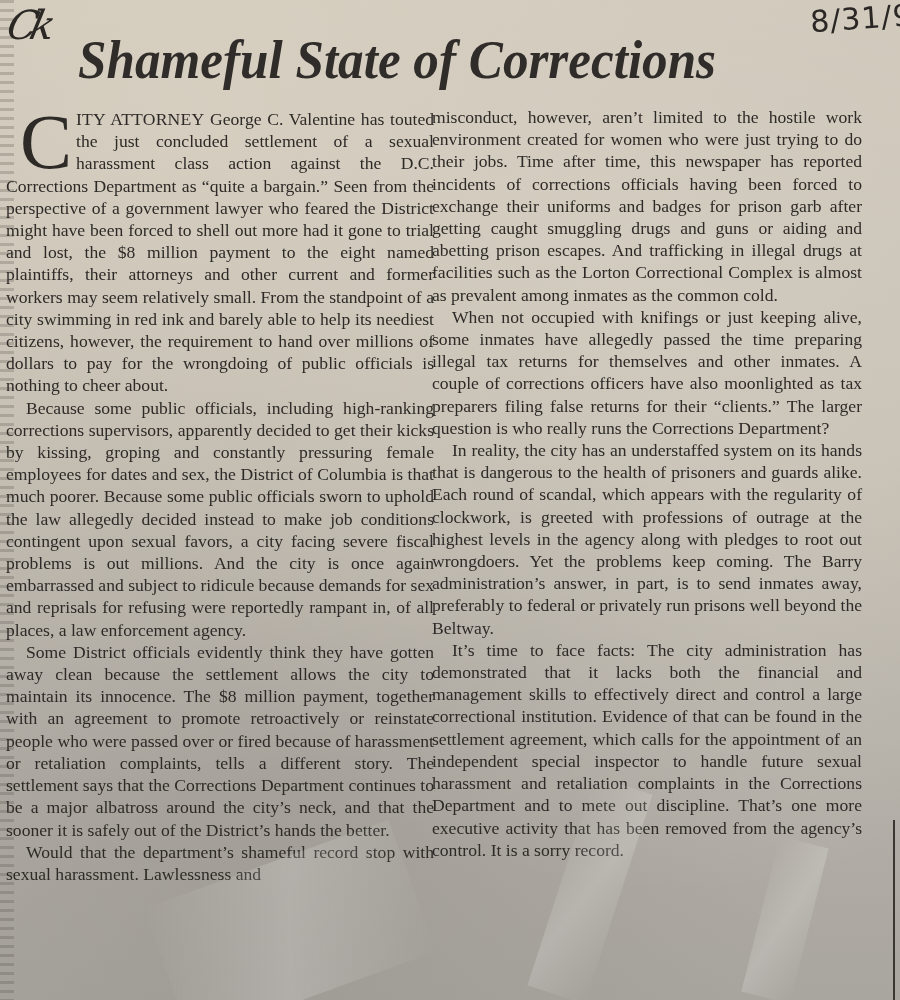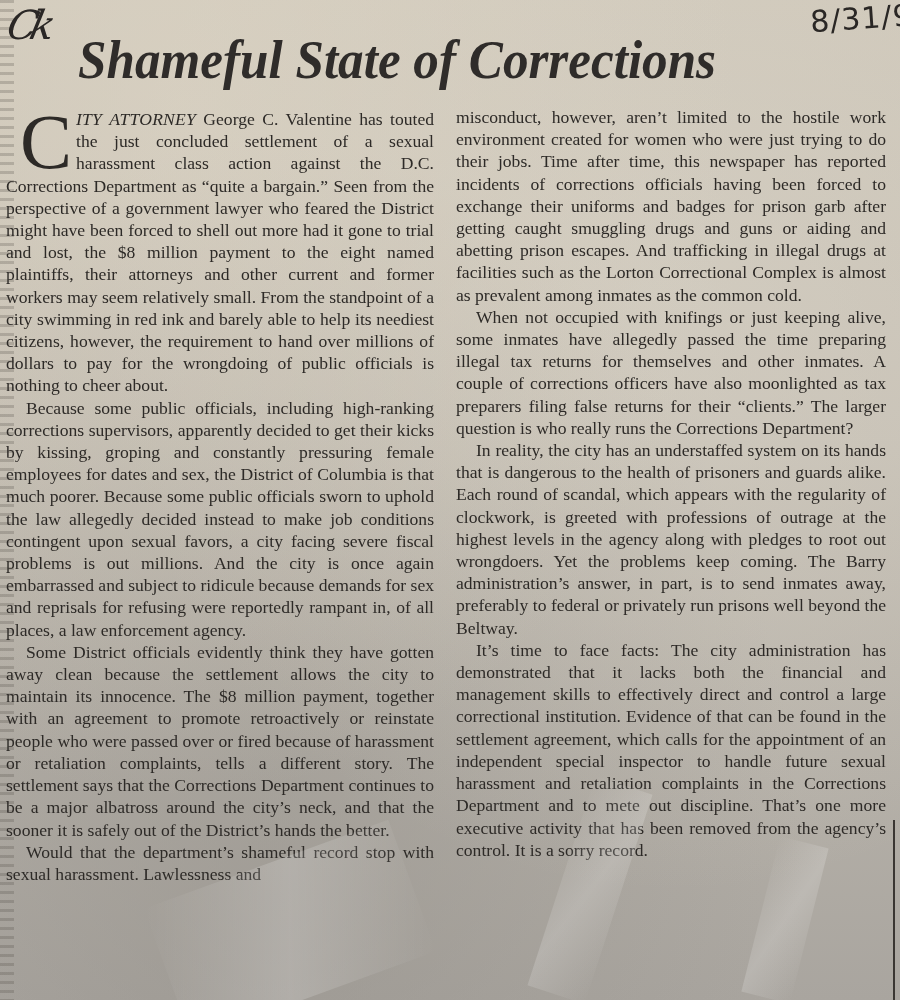--- a/index.html
+++ b/index.html
@@ -74,39 +74,38 @@
     }
     .column {
       position: absolute;
       top: 108px;
       font-size: 17.6px;
       line-height: 22.2px;
       text-align: justify;
       color: #2d2a27;
     }
     .col-left { left: 6px; width: 428px; }
-    .col-right { left: 456px; width: 430px; top: 106px; }
+    .col-right { left: 432px; width: 430px; top: 106px; }
     .column p {
       margin: 0;
       text-indent: 20px;
     }
     .column p.lead {
       text-indent: 0;
     }
     .dropcap {
       float: left;
       font-size: 78px;
       line-height: 60px;
       margin: 4px 4px 0 14px;
       color: #2d2a27;
       font-family: "Liberation Serif", serif;
     }
     .smallcaps {
       letter-spacing: 0.2px;
-      font-style: italic;
     }
     .glare {
       position: absolute;
       pointer-events: none;
       background: linear-gradient(110deg, rgba(255,255,255,0) 0%, rgba(255,255,255,0.18) 50%, rgba(255,255,255,0) 100%);
     }
   </style>
 </head>
 <body>
 

